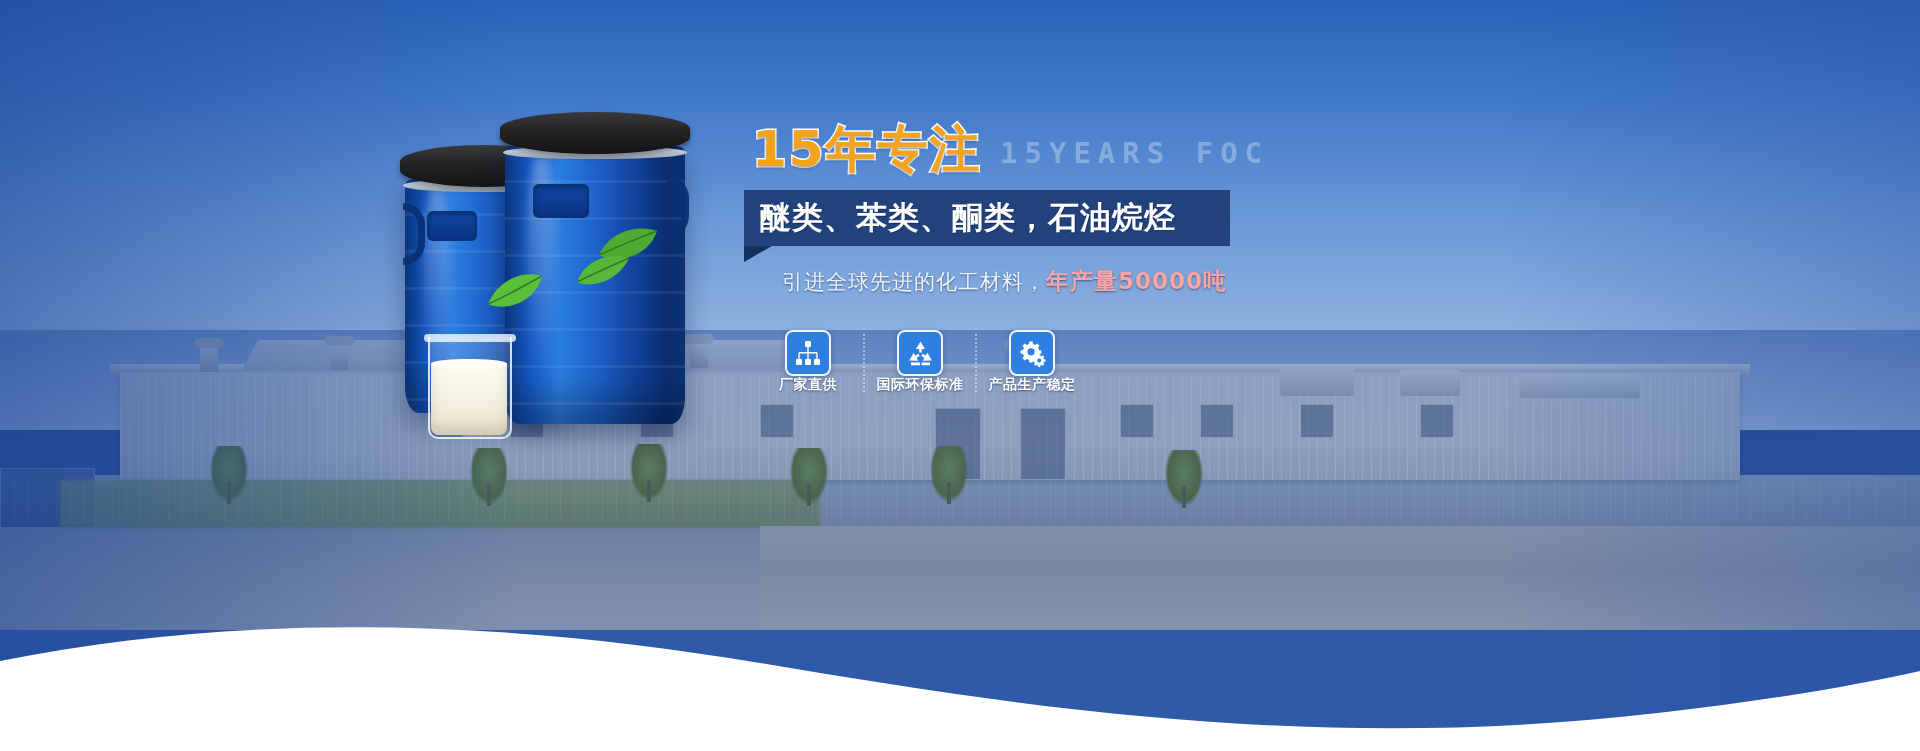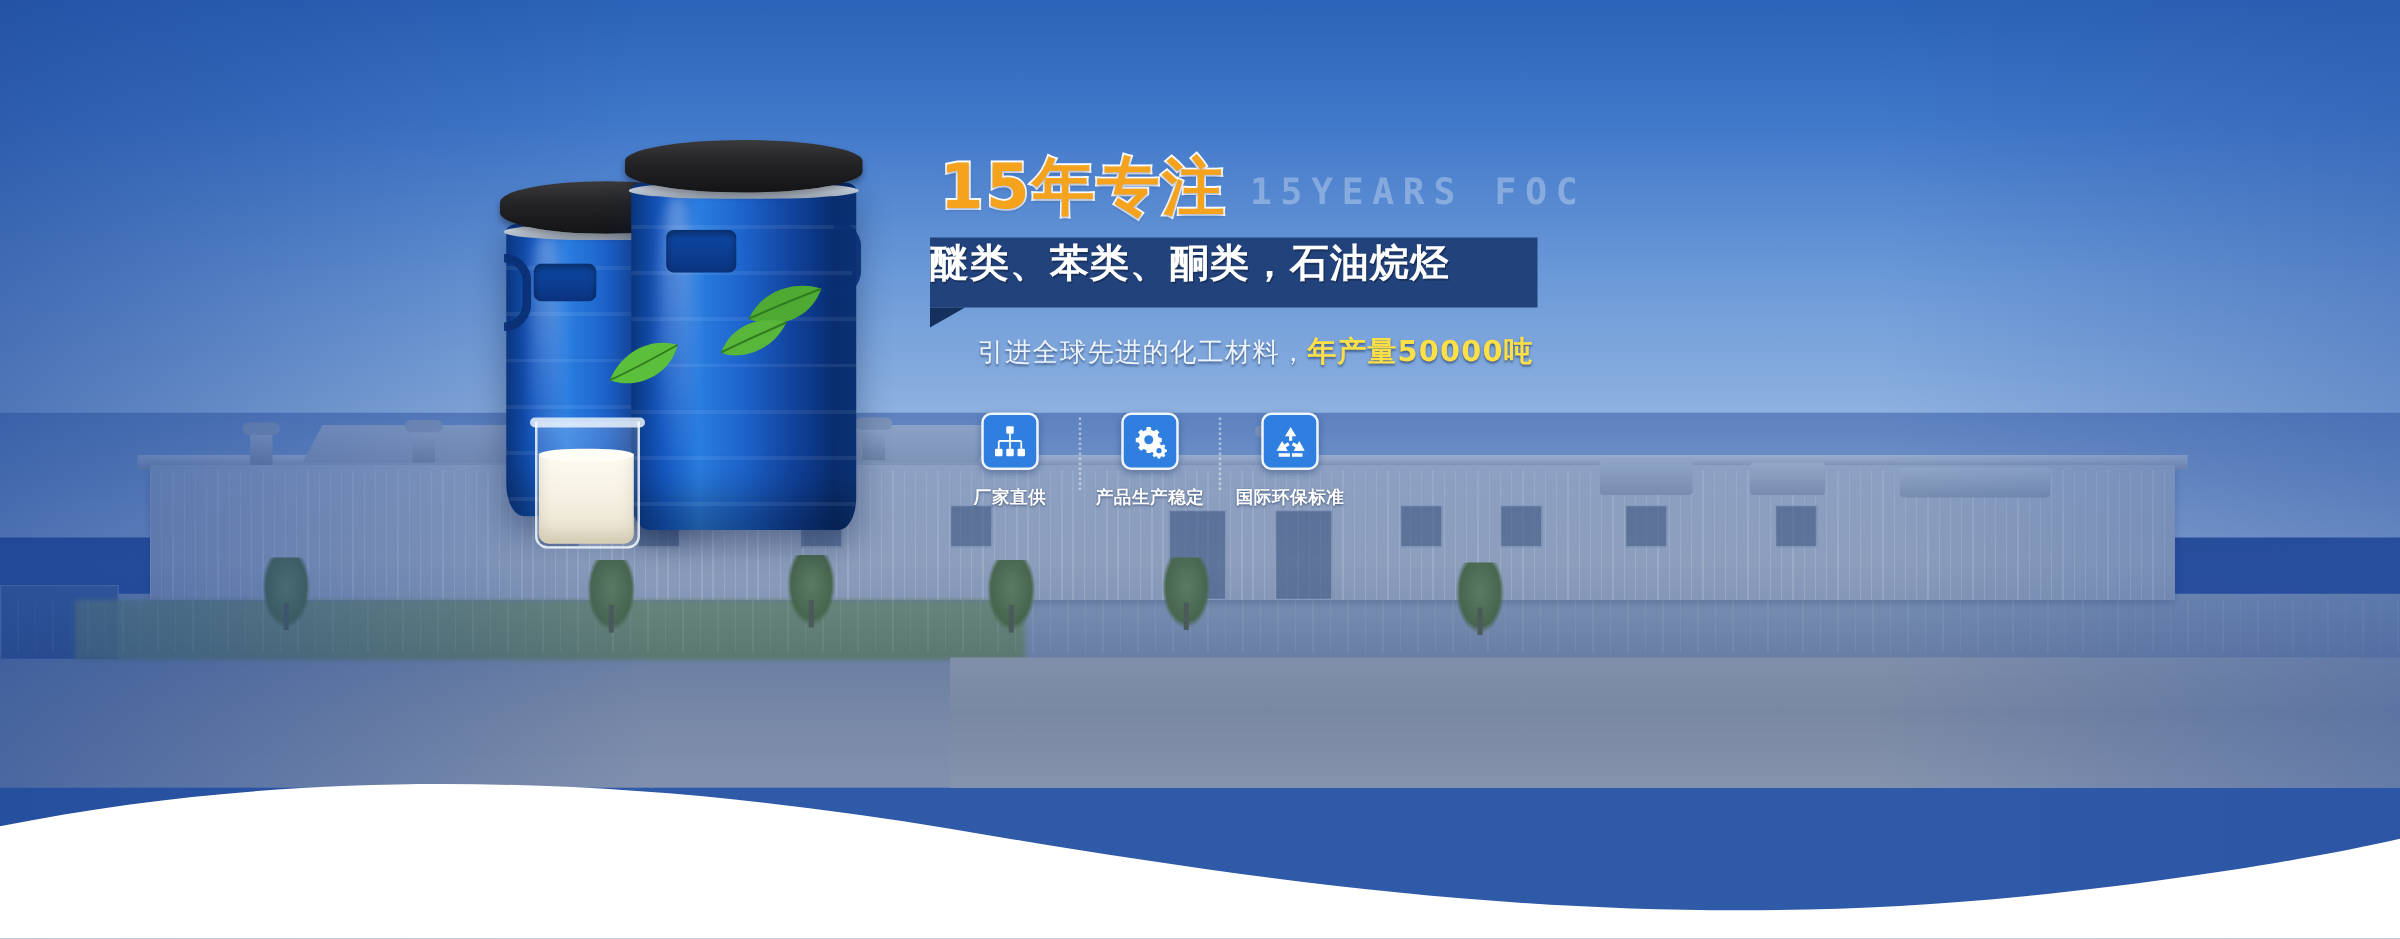--- a/index.html
+++ b/index.html
@@ -229,21 +229,22 @@
     font-family:"DejaVu Sans Mono","Liberation Mono",monospace;
     font-size:29px; font-weight:bold; letter-spacing:7px;
     color:rgba(255,255,255,.30);
     white-space:nowrap;
   }
 
   #subbar {
     position:relative; margin-top:8px;
     width:486px; height:56px;
     background:#22427c;
-    display:flex; 
+    display:flex; align-items:center;
+    padding-left:16px;
   }
   #subbar-text {
     font-family:"DejaVu Sans","Liberation Sans",sans-serif;
     font-size:31px; font-weight:bold; letter-spacing:1px;
     color:#ffffff;
     text-shadow:1px 1px 0 rgba(0,0,0,.25);
     white-space:nowrap;
   }
   #subbar-notch {
     position:absolute; left:0; bottom:-16px;
@@ -252,21 +253,21 @@
     border-bottom:16px solid transparent;
   }
 
   #tagline {
     margin-top:20px; margin-left:38px;
     font-family:"DejaVu Sans","Liberation Sans",sans-serif;
     font-size:21px; color:#eef4fc; letter-spacing:1px;
     white-space:nowrap;
     text-shadow:0 1px 2px rgba(10,30,70,.55);
   }
-  #tagline .hl { color:#fde047; font-weight:bold; font-size:23px; }
+  #tagline .hl { color:#fca5a5; font-weight:bold; font-size:23px; }
 
   
   #features {
     position:absolute; left:752px; top:330px; z-index:21;
     display:flex; align-items:flex-start;
   }
   .feature {
     width:112px;
     display:flex; flex-direction:column; align-items:center;
     position:relative;
@@ -278,21 +279,20 @@
   }
   .f-icon {
     width:46px; height:46px; border-radius:8px;
     background:#2e7fe0;
     border:2px solid rgba(255,255,255,.92);
     display:flex; align-items:center; justify-content:center;
     box-shadow:0 2px 6px rgba(10,35,85,.35);
   }
   .f-icon svg { display:block; }
   .f-label {
-    margin-top:13px;
     font-family:"DejaVu Sans","Liberation Sans",sans-serif;
     font-size:14px; font-weight:bold; color:#ffffff; letter-spacing:.5px;
     white-space:nowrap;
     text-shadow:0 1px 2px rgba(10,30,70,.6);
   }
 </style>
 </head>
 <body>
 
 <div id="banner">
@@ -414,42 +414,42 @@
           <rect x="12.3" y="13" width="1.4" height="6"></rect>
           <rect x="21.3" y="13" width="1.4" height="6"></rect>
         </svg>
       </div>
       <div class="f-label">厂家直供</div>
     </div>
 
     <div class="feature">
       <div class="f-icon">
         <svg width="27" height="27" viewBox="0 0 27 27" fill="#ffffff">
-          <path d="M10.4 1.6 h3.2 l.5 2.4 2.1 .9 2-1.4 2.3 2.3 -1.4 2 .9 2.1 2.4 .5 v3.2 l-2.4 .5 -.9 2.1 1.4 2 -2.3 2.3 -2-1.4 -2.1 .9 -.5 2.4 h-3.2 l-.5-2.4 -2.1-.9 -2 1.4 -2.3-2.3 1.4-2 -.9-2.1 -2.4-.5 v-3.2 l2.4-.5 .9-2.1 -1.4-2 2.3-2.3 2 1.4 2.1-.9 Z"></path>
-          <circle cx="12" cy="11.8" r="3.6" fill="#2e7fe0"></circle>
-          <path d="M19.2 14.2 h1.9 l.3 1.5 1.3 .5 1.2-.8 1.4 1.4 -.8 1.2 .5 1.3 1.5 .3 v1.9 l-1.5 .3 -.5 1.3 .8 1.2 -1.4 1.4 -1.2-.8 -1.3 .5 -.3 1.5 h-1.9 l-.3-1.5 -1.3-.5 -1.2 .8 -1.4-1.4 .8-1.2 -.5-1.3 -1.5-.3 v-1.9 l1.5-.3 .5-1.3 -.8-1.2 1.4-1.4 1.2 .8 1.3-.5 Z"></path>
-          <circle cx="20.2" cy="20.5" r="2.1" fill="#2e7fe0"></circle>
-        </svg>
-      </div>
-      <div class="f-label">产品生产稳定</div>
-    </div>
-
-    <div class="feature">
-      <div class="f-icon">
-        <svg width="27" height="27" viewBox="0 0 27 27" fill="#ffffff">
           <path d="M13.5 1.5 L18 9 L14.8 9 L14.8 12.6 L12.2 12.6 L12.2 9 L9 9 Z"></path>
           <path d="M2.2 20.5 L6.7 12.8 L8.3 15.6 L11.4 13.8 L12.7 16.1 L9.6 17.9 L11.2 20.7 Z"></path>
           <path d="M24.8 20.5 L15.9 20.7 L17.5 17.9 L14.4 16.1 L15.7 13.8 L18.8 15.6 L20.4 12.8 Z"></path>
           <path d="M4 22.5 L13 22.5 L13 25.3 L4 25.3 Z"></path>
           <path d="M14.6 22.5 L23 22.5 L23 25.3 L14.6 25.3 Z"></path>
         </svg>
       </div>
       <div class="f-label">国际环保标准</div>
     </div>
 
+    <div class="feature">
+      <div class="f-icon">
+        <svg width="27" height="27" viewBox="0 0 27 27" fill="#ffffff">
+          <path d="M10.4 1.6 h3.2 l.5 2.4 2.1 .9 2-1.4 2.3 2.3 -1.4 2 .9 2.1 2.4 .5 v3.2 l-2.4 .5 -.9 2.1 1.4 2 -2.3 2.3 -2-1.4 -2.1 .9 -.5 2.4 h-3.2 l-.5-2.4 -2.1-.9 -2 1.4 -2.3-2.3 1.4-2 -.9-2.1 -2.4-.5 v-3.2 l2.4-.5 .9-2.1 -1.4-2 2.3-2.3 2 1.4 2.1-.9 Z"></path>
+          <circle cx="12" cy="11.8" r="3.6" fill="#2e7fe0"></circle>
+          <path d="M19.2 14.2 h1.9 l.3 1.5 1.3 .5 1.2-.8 1.4 1.4 -.8 1.2 .5 1.3 1.5 .3 v1.9 l-1.5 .3 -.5 1.3 .8 1.2 -1.4 1.4 -1.2-.8 -1.3 .5 -.3 1.5 h-1.9 l-.3-1.5 -1.3-.5 -1.2 .8 -1.4-1.4 .8-1.2 -.5-1.3 -1.5-.3 v-1.9 l1.5-.3 .5-1.3 -.8-1.2 1.4-1.4 1.2 .8 1.3-.5 Z"></path>
+          <circle cx="20.2" cy="20.5" r="2.1" fill="#2e7fe0"></circle>
+        </svg>
+      </div>
+      <div class="f-label">产品生产稳定</div>
+    </div>
+
 
   </div>
 
   <div class="wave">
     <svg viewBox="0 0 1920 240" preserveAspectRatio="none">
       <path d="M0,150 C260,98 520,112 760,152 C1020,196 1300,238 1620,206 C1740,194 1850,176 1920,160 L1920,240 L0,240 Z" fill="#ffffff"></path>
       <path d="M0,166 C270,116 540,130 780,168 C1040,210 1320,248 1640,216 C1760,204 1860,190 1920,176 L1920,240 L0,240 Z" fill="#ffffff" opacity="0.92"></path>
     </svg>
   </div>
 

